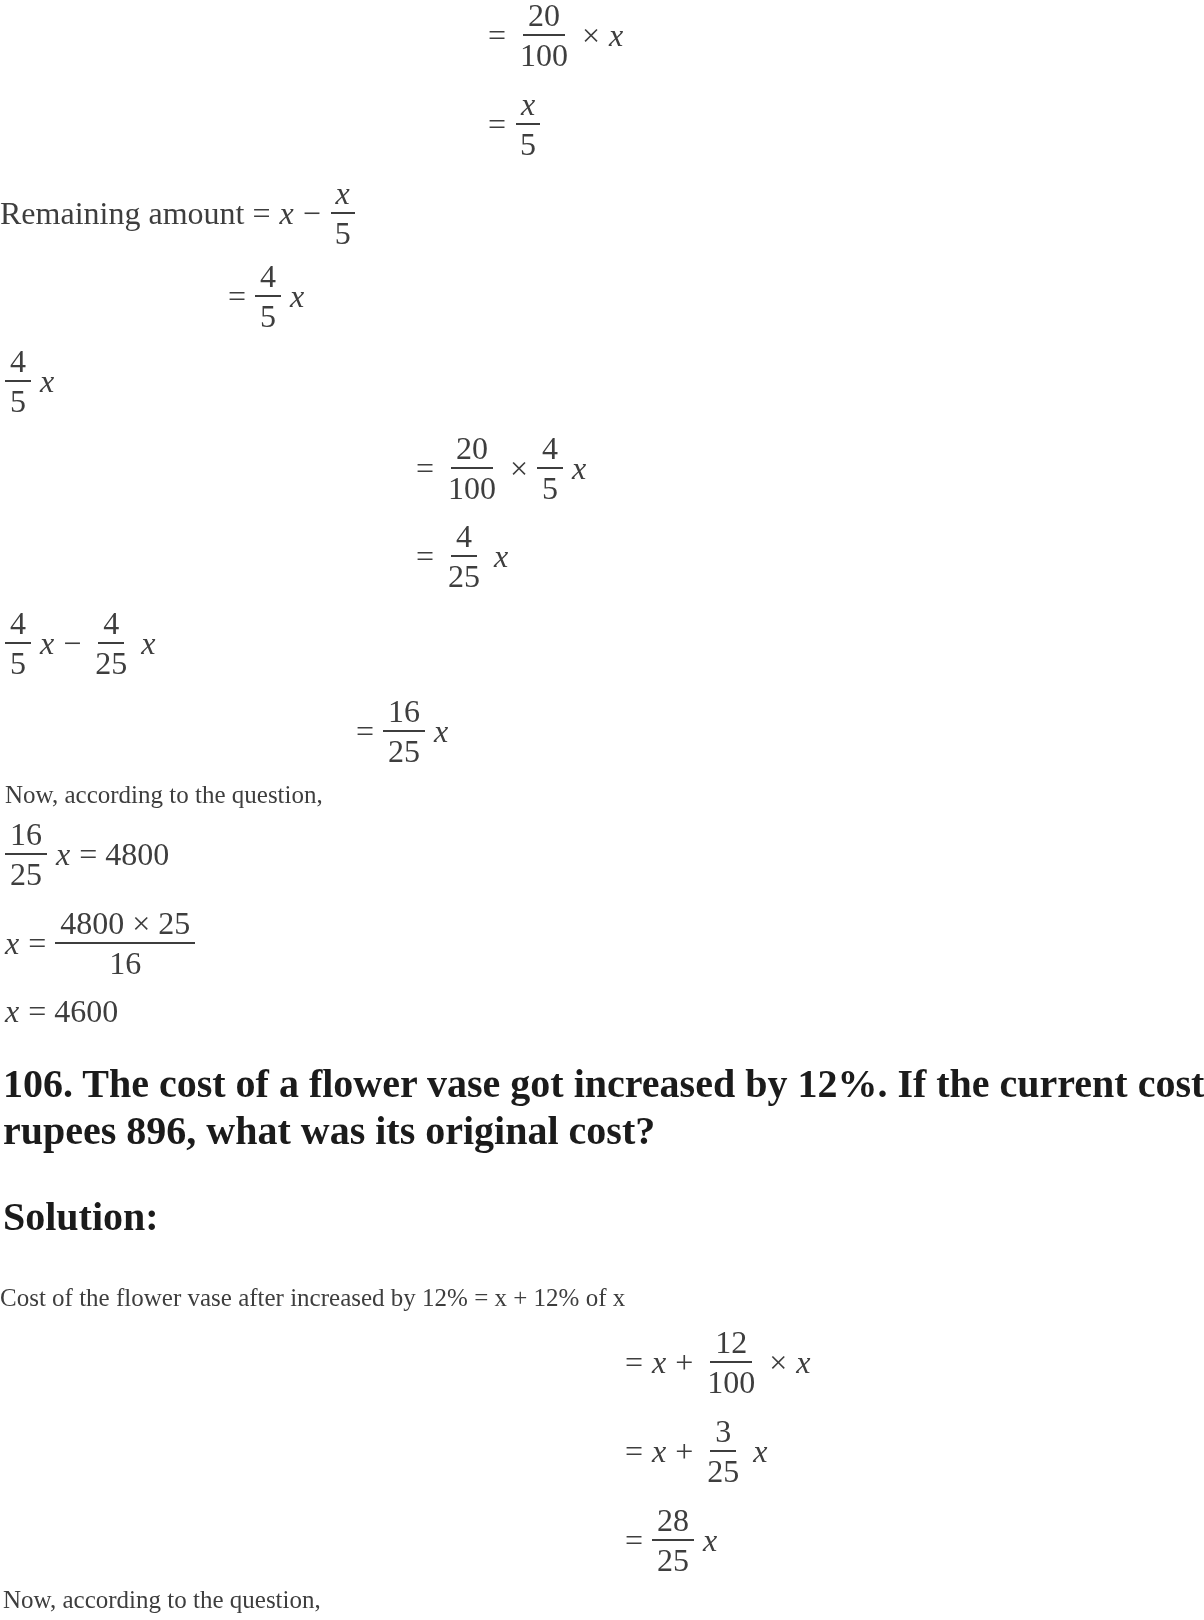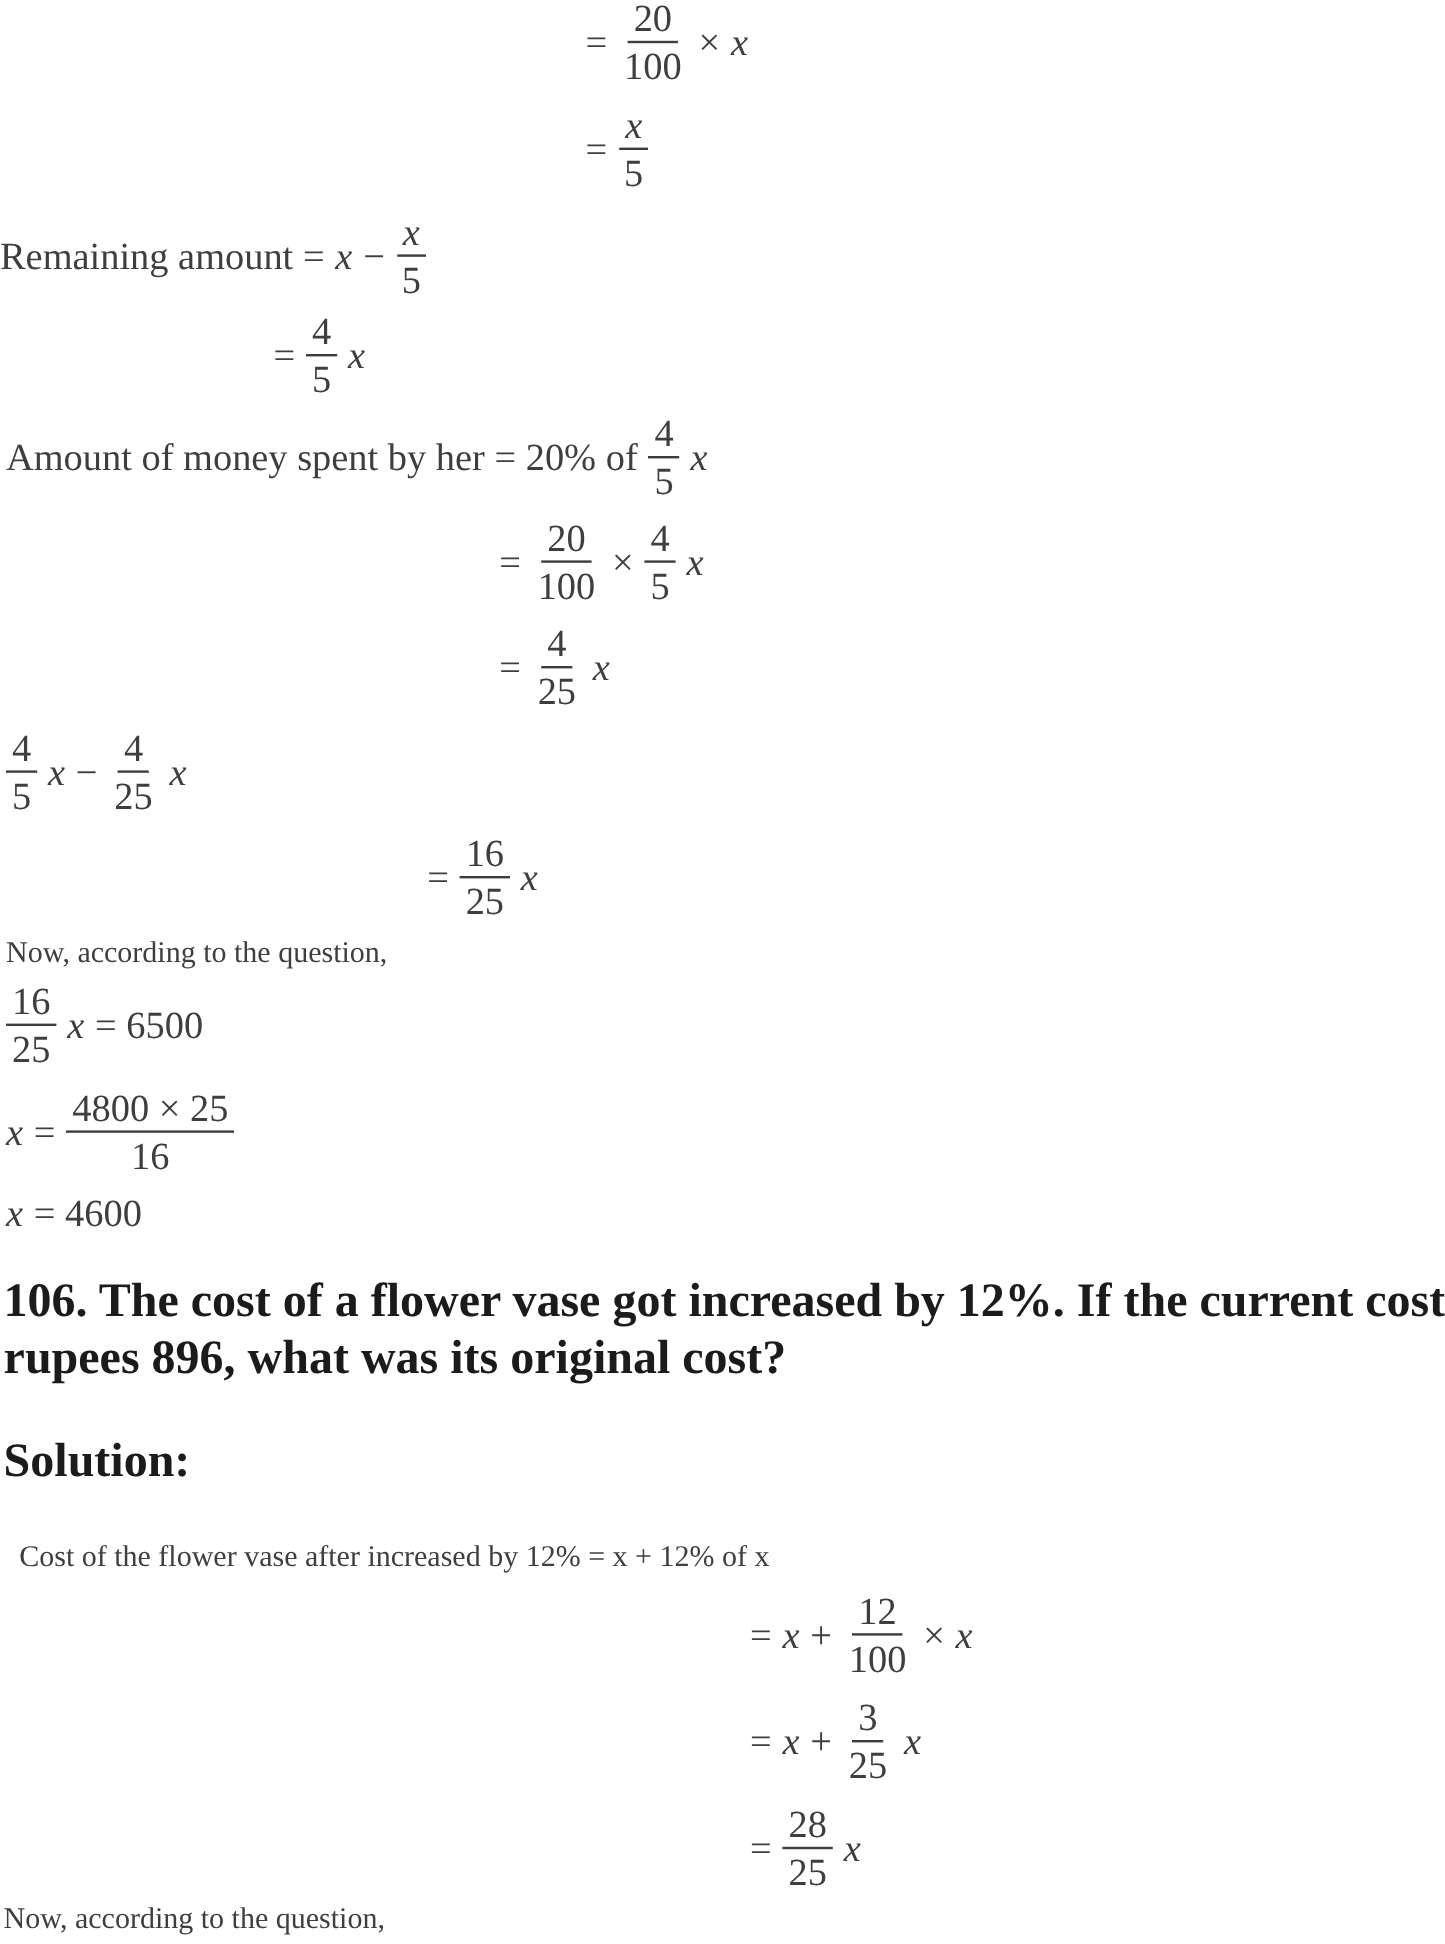--- a/index.html
+++ b/index.html
@@ -64,21 +64,21 @@
   .p7  { top:519px;  left:416px; }
   .p8  { top:606px;  left:5px; }
   .p9  { top:694px;  left:356px; }
   .p10 { top:775px;  left:5px; }
   .p11 { top:817px;  left:5px; }
   .p12 { top:906px;  left:5px; }
   .p13 { top:993px;  left:5px; }
   .p14 { top:1060px; left:3px; }
   .p15 { top:1193px; left:3px; }
   .p16 { top:1240px; left:3px; }
-  .p17 { top:1278px; left:16px;text-align:center; }
+  .p17 { top:1278px; left:0;text-align:center; }
   .p18 { top:1325px; left:625px; }
   .p19 { top:1414px; left:625px; }
   .p20 { top:1503px; left:625px; }
   .p21 { top:1580px; left:3px; }
 </style>
 </head>
 <body>
 
 <div class="page">
 
@@ -113,21 +113,20 @@
   <div class="line p4">
     <span>=</span>
     <span class="frac">
       <span class="num">4</span>
       <span class="den">5</span>
     </span>
     <span class="v">x</span>
   </div>
 
   <div class="line p5">
-    <span>Amount of money spent by her = 20% of</span>
     <span class="frac">
       <span class="num">4</span>
       <span class="den">5</span>
     </span>
     <span class="v">x</span>
   </div>
 
   <div class="line p6">
     <span>=</span>
     <span class="frac">
@@ -175,21 +174,21 @@
   </div>
 
   <div class="text-line p10">Now, according to the question,</div>
 
   <div class="line p11">
     <span class="frac">
       <span class="num">16</span>
       <span class="den">25</span>
     </span>
     <span class="v">x</span>
-    <span>= 6500</span>
+    <span>= 4800</span>
   </div>
 
   <div class="line p12">
     <span class="v">x</span>
     <span>=</span>
     <span class="frac">
       <span class="num">4800 × 25</span>
       <span class="den">16</span>
     </span>
   </div>

